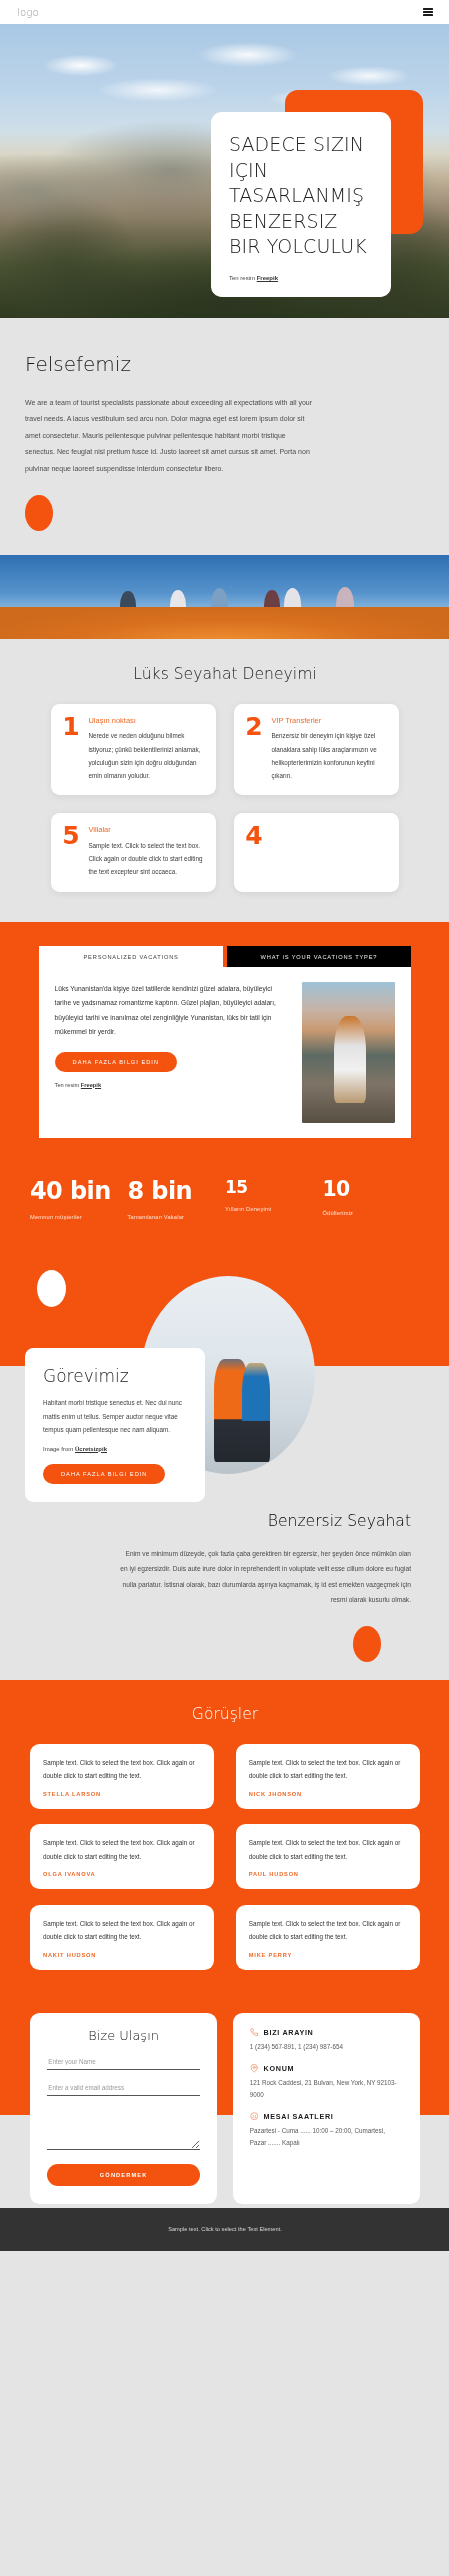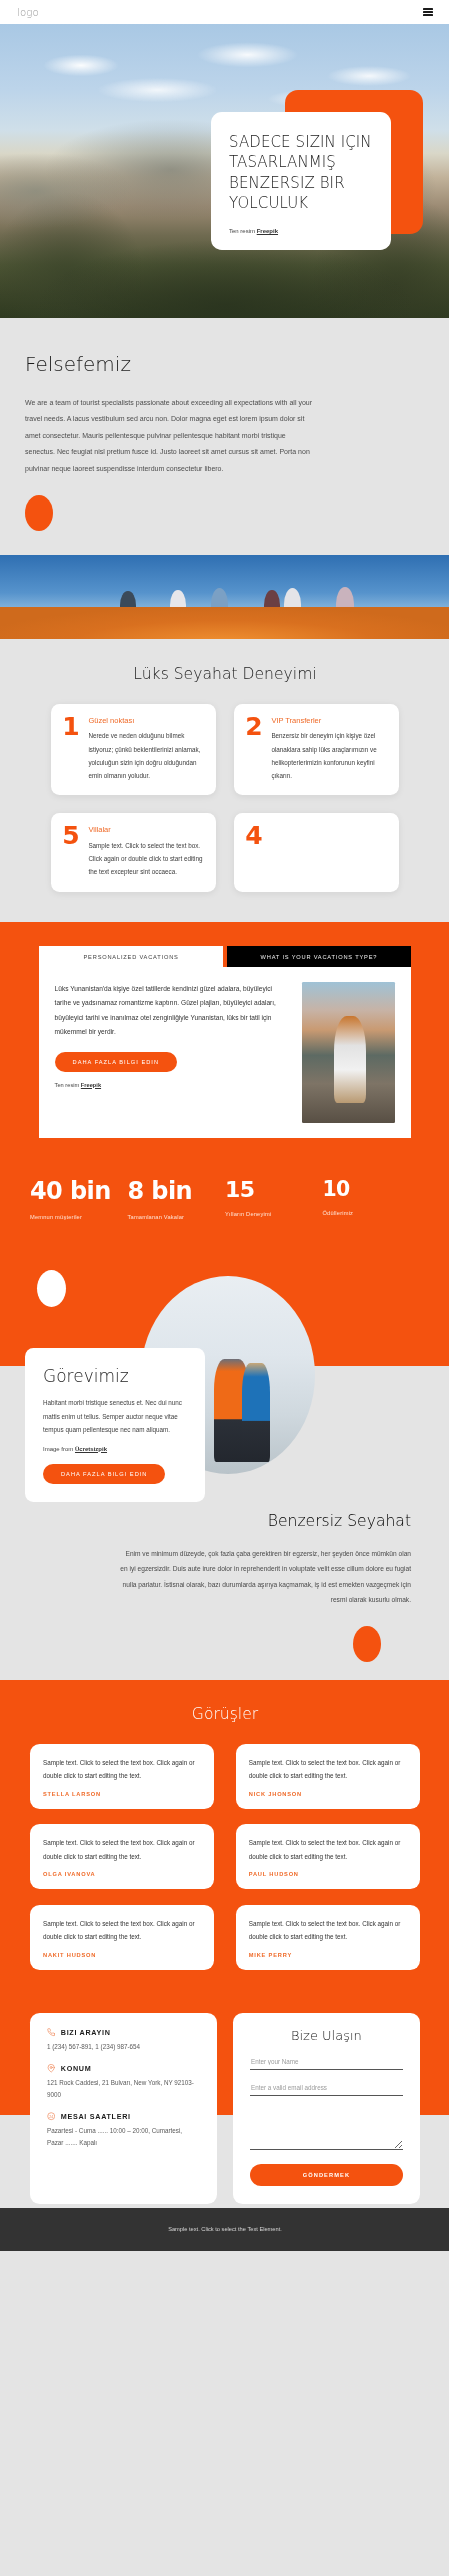--- a/index.html
+++ b/index.html
@@ -75,21 +75,21 @@
     position: absolute;
     left: 211px; top: 88px;
     width: 180px;
     background: #ffffff;
     border-radius: 10.8px;
     padding: 20.4px 18px 15.6px 18px;
   }
   .hero-title {
     font-family: "DejaVu Sans", sans-serif;
     font-weight: 300;
-    font-size: 15px;
+    font-size: 19px;
     line-height: 1.34;
     color: #212121;
     letter-spacing: 0.1px;
   }
   .hero-credit {
     margin-top: 15.6px;
     font-size: 6px;
     color: #444;
   }
   .hero-credit a, .credit a { color: #333; text-decoration: underline; font-weight: bold; }
@@ -472,21 +472,21 @@
     <div class="sil" style="left:336px;width:18px;height:24px;background:#c9b3bd;"></div>
   </div>
 </div>
 
 <div class="section lux">
   <h2>Lüks Seyahat Deneyimi</h2>
   <div class="lux-grid">
     <div class="lux-card">
       <div class="lux-num">1</div>
       <div class="lux-body">
-        <h3>Güzel noktası</h3>
+        <h3>Ulaşın noktası</h3>
         <p>Nerede ve neden olduğunu bilmek istiyoruz; çünkü beklentilerinizi anlamak, yolculuğun sizin için doğru olduğundan emin olmanın yoludur.</p>
       </div>
     </div>
     <div class="lux-card">
       <div class="lux-num">2</div>
       <div class="lux-body">
         <h3>VIP Transferler</h3>
         <p>Benzersiz bir deneyim için kişiye özel olanaklara sahip lüks araçlarımızın ve helikopterlerimizin konforunun keyfini çıkarın.</p>
       </div>
     </div>
@@ -526,21 +526,21 @@
   <div class="stats-grid">
     <div>
       <div class="stat-num" style="font-size:24px;">40 bin</div>
       <div class="stat-label">Memnun müşteriler</div>
     </div>
     <div>
       <div class="stat-num" style="font-size:24px;">8 bin</div>
       <div class="stat-label">Tamamlanan Vakalar</div>
     </div>
     <div>
-      <div class="stat-num" style="font-size:22px;">15</div>
+      <div class="stat-num" style="font-size:17px;">15</div>
       <div class="stat-label">Yılların Deneyimi</div>
     </div>
     <div>
       <div class="stat-num" style="font-size:20.4px;">10</div>
       <div class="stat-label">Ödüllerimiz</div>
     </div>
   </div>
 </div>
 
 <div class="mission-band">
@@ -592,20 +592,28 @@
     <div class="testi-card">
       <p>Sample text. Click to select the text box. Click again or double click to start editing the text.</p>
       <div class="testi-name">MIKE PERRY</div>
     </div>
   </div>
 </div>
 
 <div class="contact-band"></div>
 <div class="contact-tail">
   <div class="contact-cards">
+
+    <div class="contact-card">
+      <div class="form-title">Bize Ulaşın</div>
+      <input class="f-input" type="text" placeholder="Enter your Name" style="">
+      <input class="f-input" type="email" placeholder="Enter a valid email address" style="">
+      <textarea class="f-area" placeholder="" style=""></textarea>
+      <button class="btn-submit">GÖNDERMEK</button>
+    </div>
 
     <div class="contact-card">
       <div class="ci-row">
         <span class="ico">
           <svg viewBox="0 0 24 24" fill="none" stroke="#ef8a5c" stroke-width="2" stroke-linecap="round" stroke-linejoin="round">
               <path d="M22 16.92v3a2 2 0 0 1-2.18 2 19.79 19.79 0 0 1-8.63-3.07 19.5 19.5 0 0 1-6-6A19.79 19.79 0 0 1 2.12 4.18 2 2 0 0 1 4.11 2h3a2 2 0 0 1 2 1.72c.13.96.36 1.9.7 2.81a2 2 0 0 1-.45 2.11L8.09 9.91a16 16 0 0 0 6 6l1.27-1.27a2 2 0 0 1 2.11-.45c.91.34 1.85.57 2.81.7A2 2 0 0 1 22 16.92z"></path>
             </svg>
         </span>
         <span class="ci-title">BIZI ARAYIN</span>
       </div>
@@ -627,27 +635,19 @@
           <svg viewBox="0 0 24 24" fill="none" stroke="#ef8a5c" stroke-width="2">
               <circle cx="12" cy="12" r="10"></circle>
               <text x="12" y="16" font-size="10" text-anchor="middle" fill="#ef8a5c" stroke="none">24</text>
             </svg>
         </span>
         <span class="ci-title">MESAI SAATLERI</span>
       </div>
       <div class="ci-text">Pazartesi - Cuma ...... 10:00 – 20:00, Cumartesi, Pazar ....... Kapalı</div>
     </div>
 
-    <div class="contact-card">
-      <div class="form-title">Bize Ulaşın</div>
-      <input class="f-input" type="text" placeholder="Enter your Name" style="">
-      <input class="f-input" type="email" placeholder="Enter a valid email address" style="">
-      <textarea class="f-area" placeholder="" style=""></textarea>
-      <button class="btn-submit">GÖNDERMEK</button>
-    </div>
-
   </div>
 </div>
 
 <div class="footer">
   <span>Sample text. Click to select the Text Element.</span>
 </div>
 
 
 </body></html>

